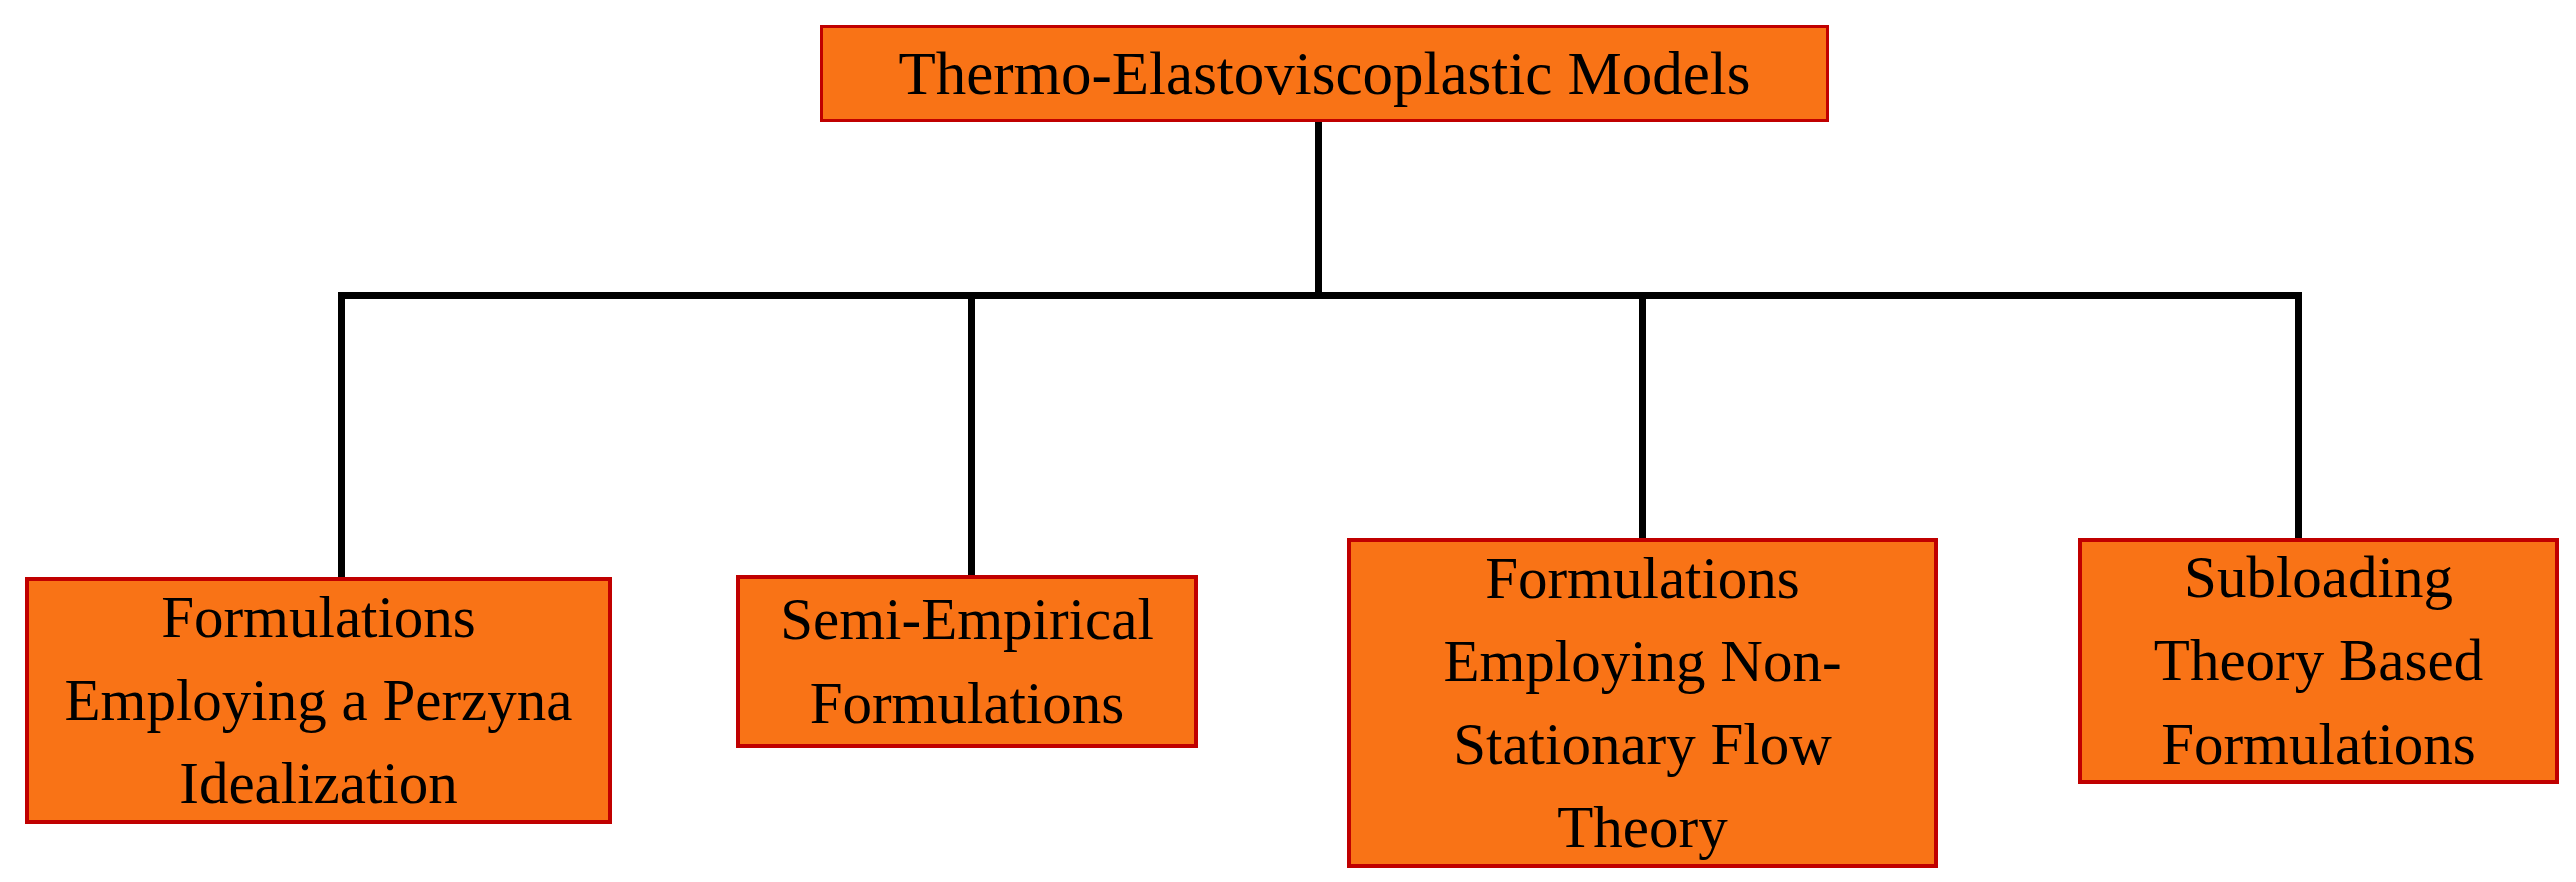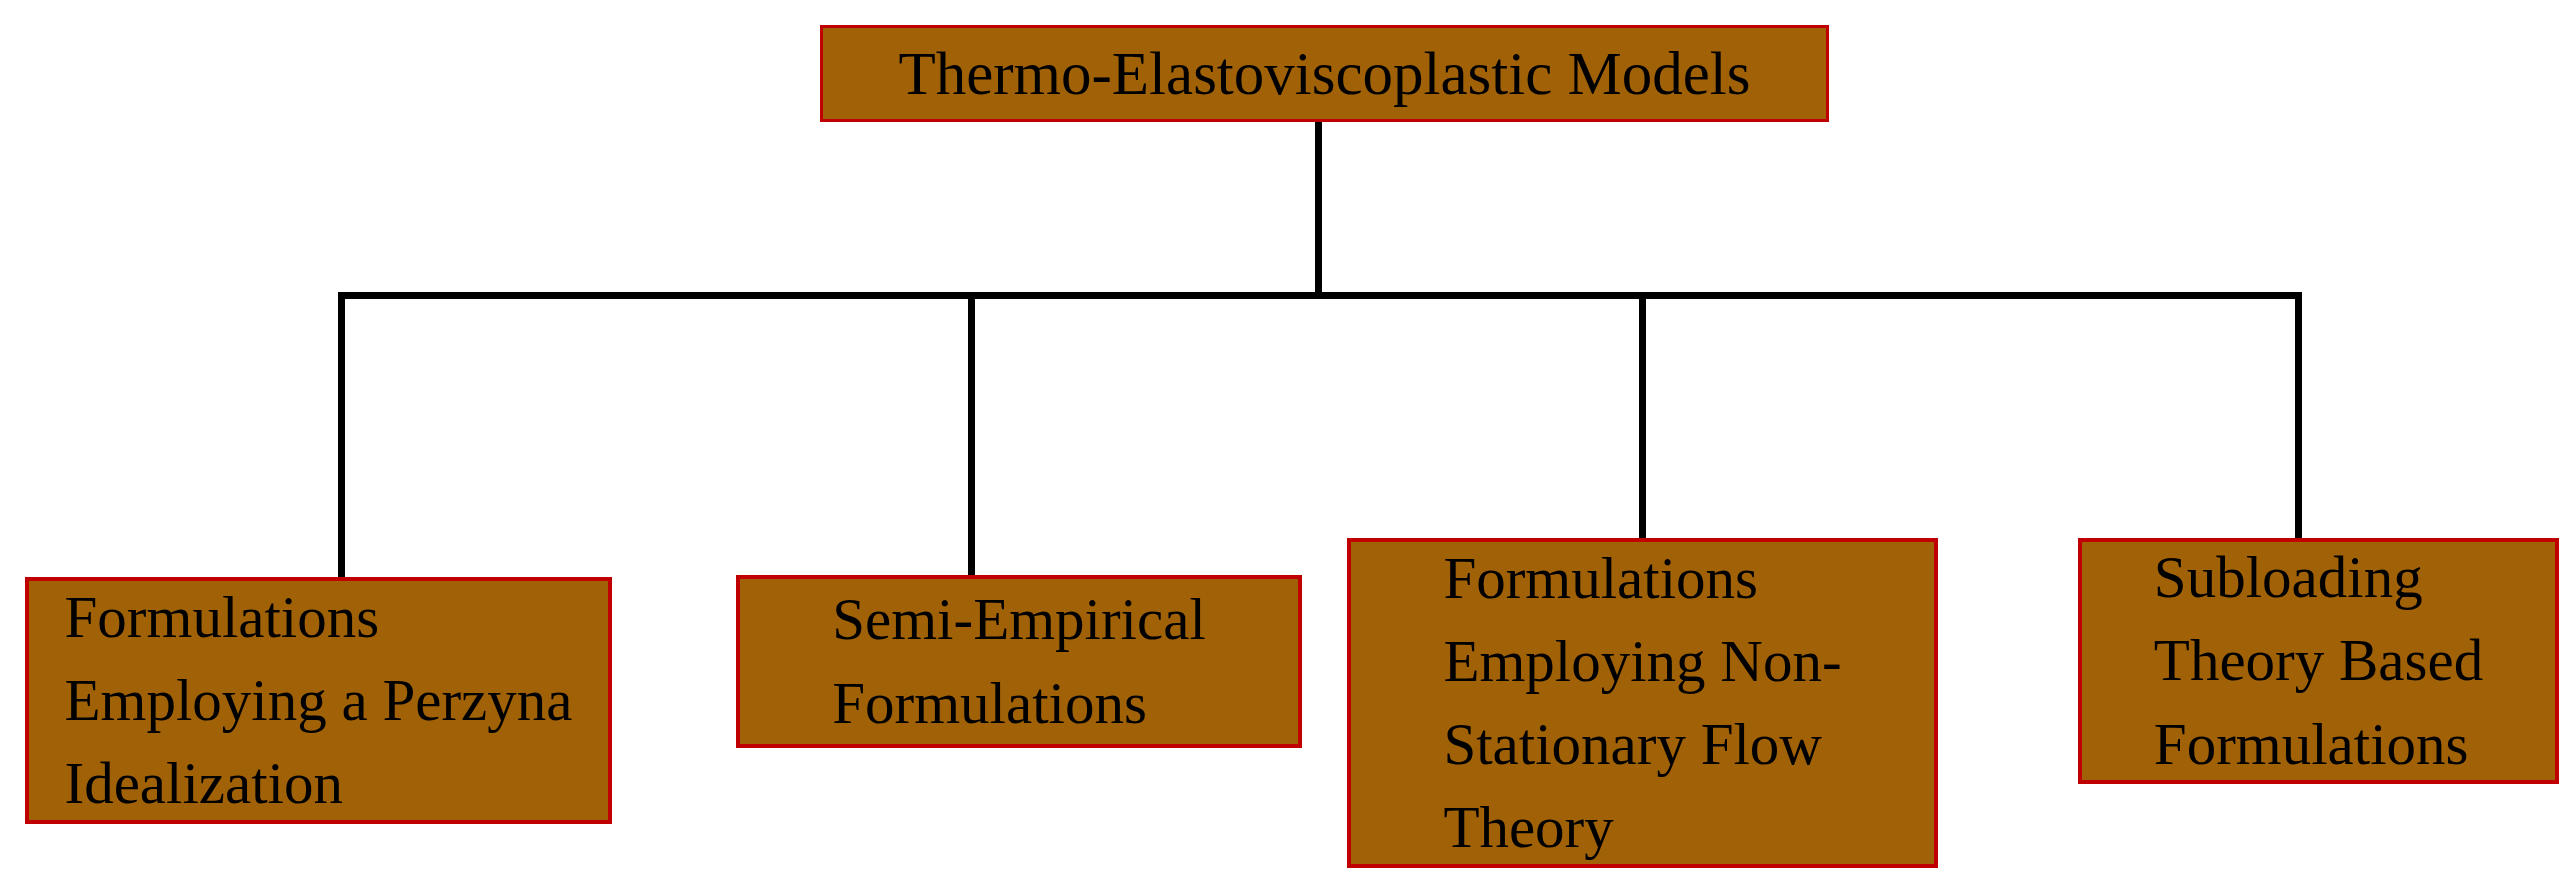--- a/index.html
+++ b/index.html
@@ -12,40 +12,41 @@
     width: 2576px;
     height: 882px;
     background: #ffffff;
     font-family: "Liberation Serif", "DejaVu Serif", serif;
     color: #000000;
     overflow: hidden;
   }
   .node {
     position: absolute;
     box-sizing: border-box;
-    background: #a16207;
+    background: #f97316;
     display: flex;
     align-items: center;
     justify-content: center;
+    text-align: center;
   }
   .node-label {
     white-space: pre-line;
     line-height: 1.41;
   }
   .node-root {
     left: 820px; top: 25px; width: 1009px; height: 97px;
     border: 3.9px solid #c00000;
     font-size: 61px;
   }
   .node-child {
     border: 4.7px solid #c00000;
     font-size: 59px;
   }
   .node-perzyna        { left: 25px;   top: 577px; width: 587px; height: 247px; }
-  .node-semi-empirical { left: 736px;  top: 575px; width: 566px; height: 173px; }
+  .node-semi-empirical { left: 736px;  top: 575px; width: 462px; height: 173px; }
   .node-non-stationary { left: 1347px; top: 538px; width: 591px; height: 330px; }
   .node-subloading     { left: 2078px; top: 538px; width: 481px; height: 246px; }
 
   .connector {
     position: absolute;
     background: #000000;
   }
   .conn-root-drop { left: 1315px; top: 122px; width: 7px;    height: 173px; }
   .conn-trunk     { left: 338px;  top: 292px; width: 1964px; height: 7px;  }
   .conn-drop-1    { left: 338px;  top: 295px; width: 7px;    height: 282px; }

